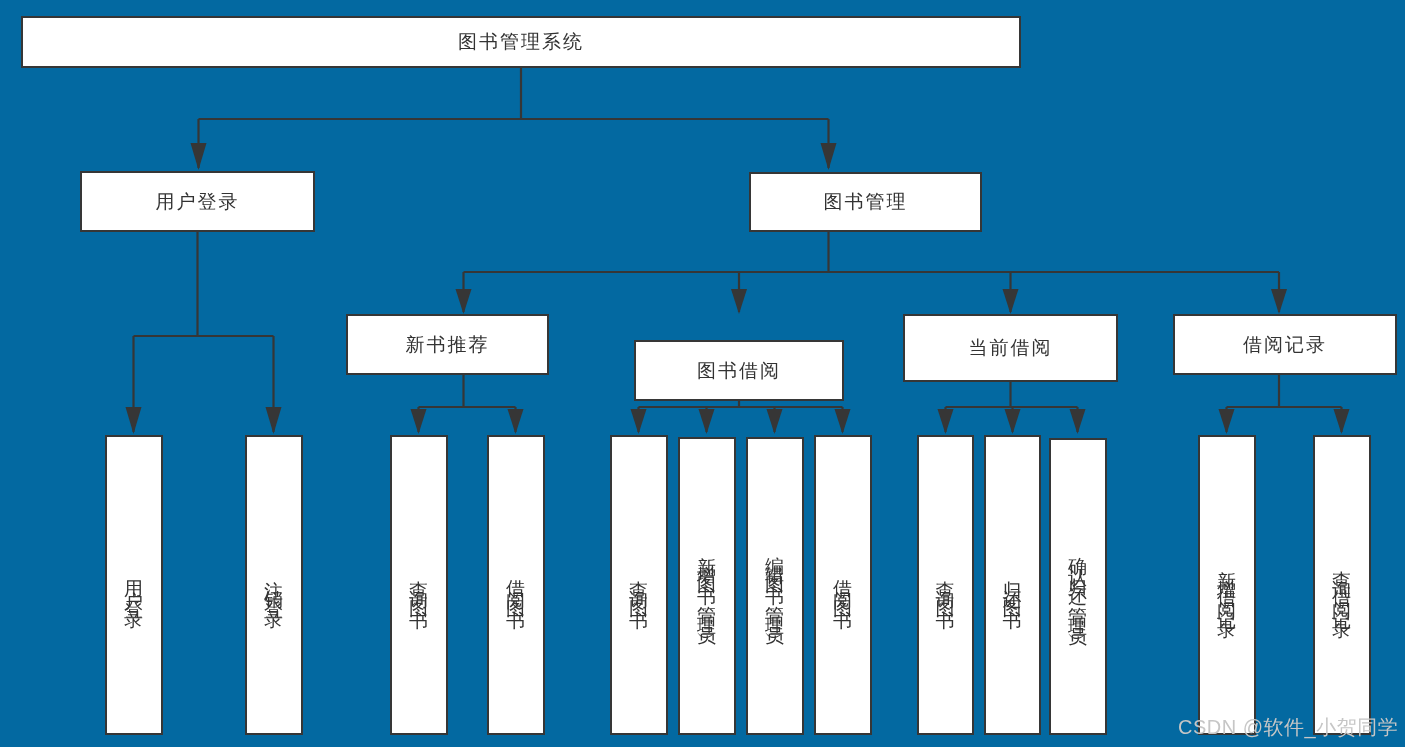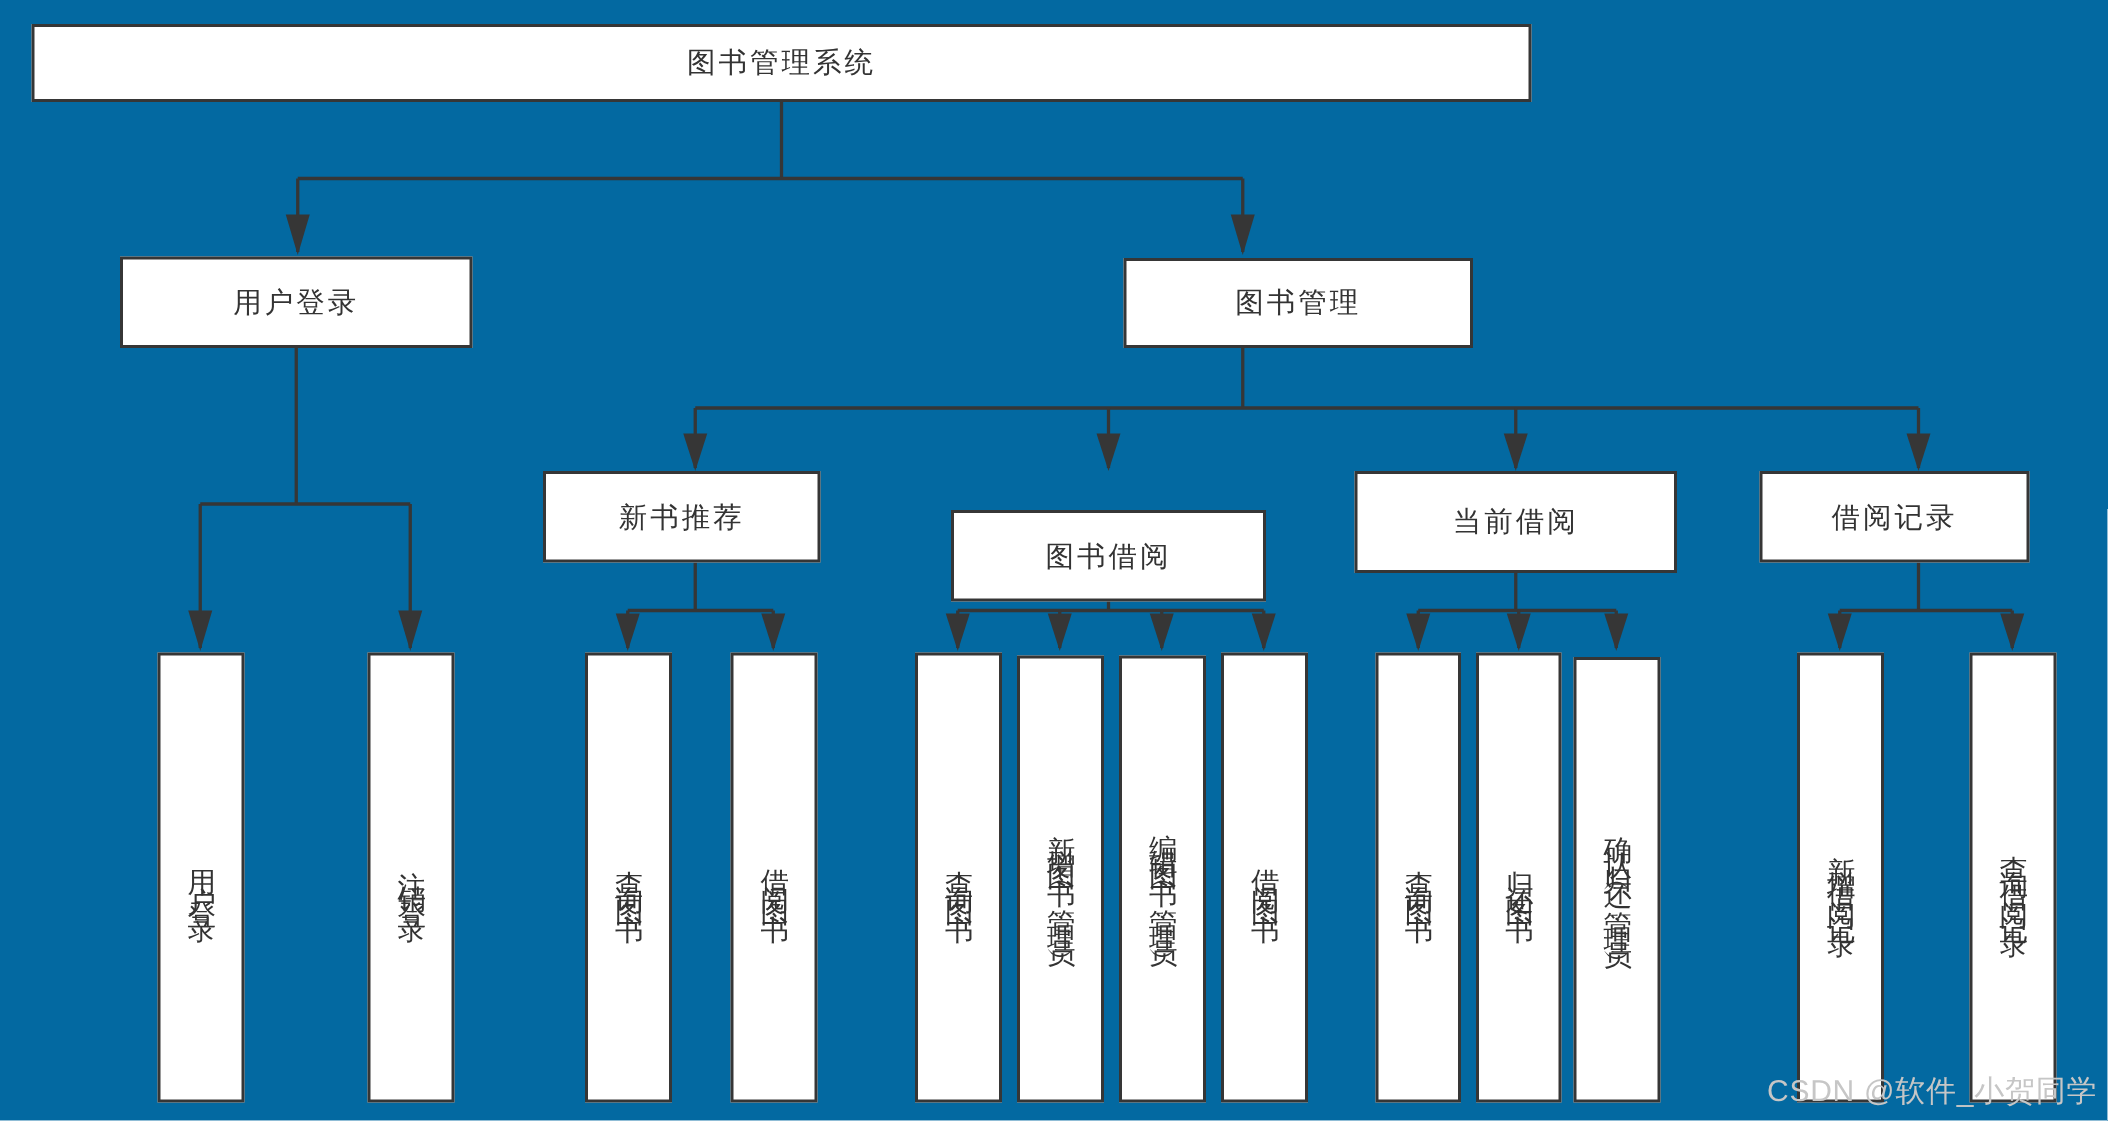--- a/index.html
+++ b/index.html
@@ -104,24 +104,24 @@
       <line x1="1341.5" y1="407" x2="1341.5" y2="432"></line>
       <polygon points="1333.5,409 1349.5,409 1341.5,434"></polygon>
     </g>
   </svg>
 
   <div class="node" style="left:21px;top:16px;width:1000px;height:52px;">图书管理系统</div>
 
   <div class="node" style="left:80px;top:171px;width:235px;height:61px;">用户登录</div>
   <div class="node" style="left:712px;top:172px;width:233px;height:60px;margin-left:37px;">图书管理</div>
 
-  <div class="node" style="left:362px;top:314px;width:185px;height:61px;">新书推荐</div>
+  <div class="node" style="left:346px;top:314px;width:203px;height:61px;">新书推荐</div>
   <div class="node" style="left:634px;top:314px;width:210px;height:61px;margin-top:26px;">图书借阅</div>
   <div class="node" style="left:903px;top:314px;width:215px;height:68px;">当前借阅</div>
-  <div class="node" style="left:1173px;top:314px;width:180px;height:61px;">借阅记录</div>
+  <div class="node" style="left:1173px;top:314px;width:224px;height:61px;">借阅记录</div>
 
   <div class="node v" style="left:105px;top:435px;width:58px;height:300px;">用户登录</div>
   <div class="node v" style="left:245px;top:435px;width:58px;height:300px;">注销登录</div>
 
   <div class="node v" style="left:390px;top:435px;width:58px;height:300px;">查询图书</div>
   <div class="node v" style="left:487px;top:435px;width:58px;height:300px;">借阅图书</div>
 
   <div class="node v" style="left:610px;top:435px;width:58px;height:300px;">查询图书</div>
   <div class="node v" style="left:678px;top:437px;width:58px;height:298px;">新增图书（管理员）</div>
   <div class="node v" style="left:746px;top:437px;width:58px;height:298px;">编辑图书（管理员）</div>

